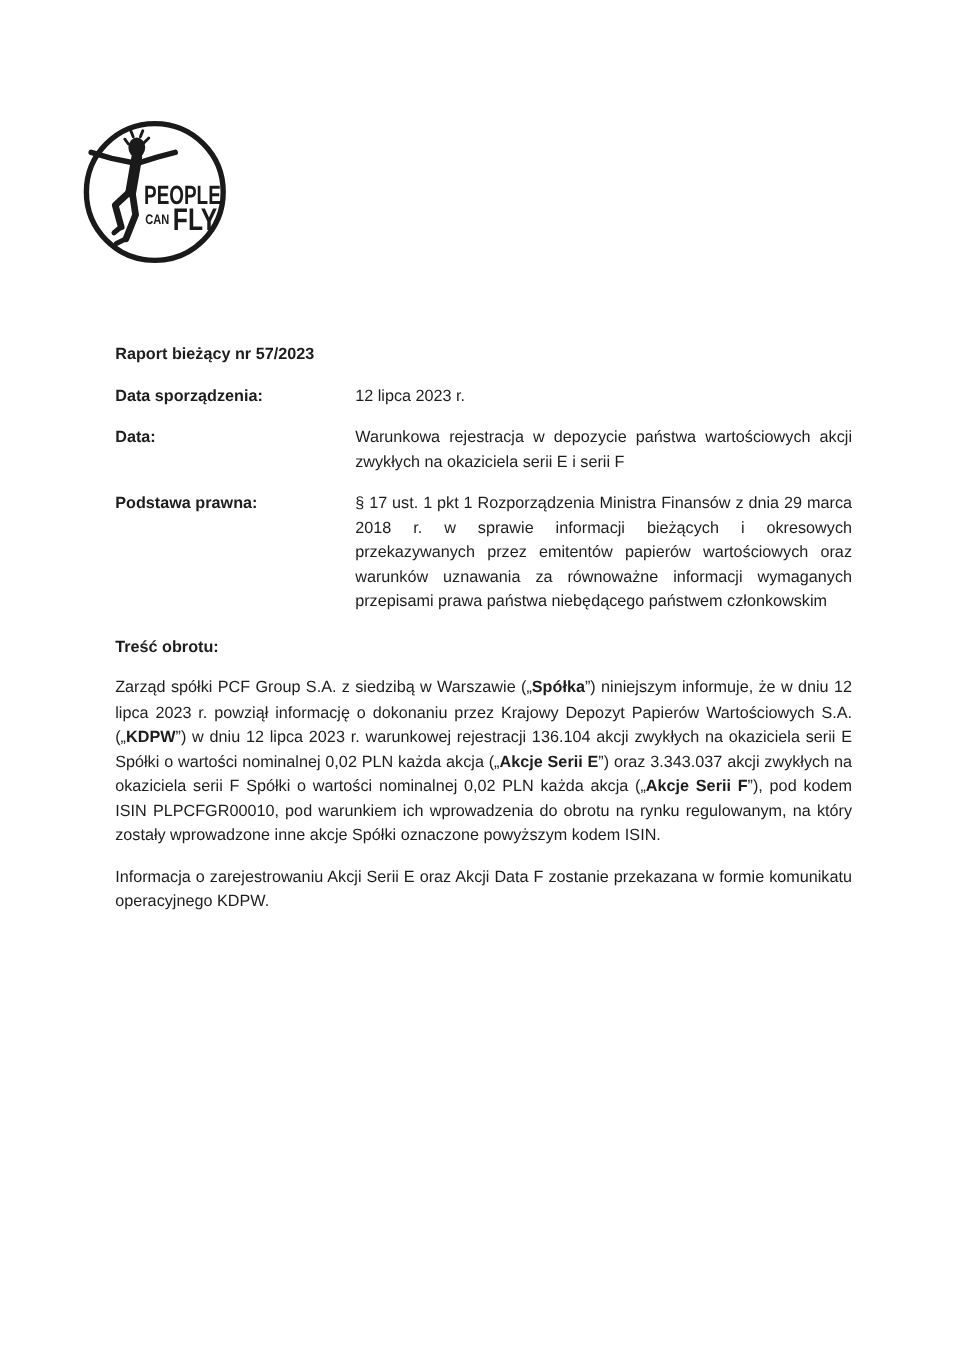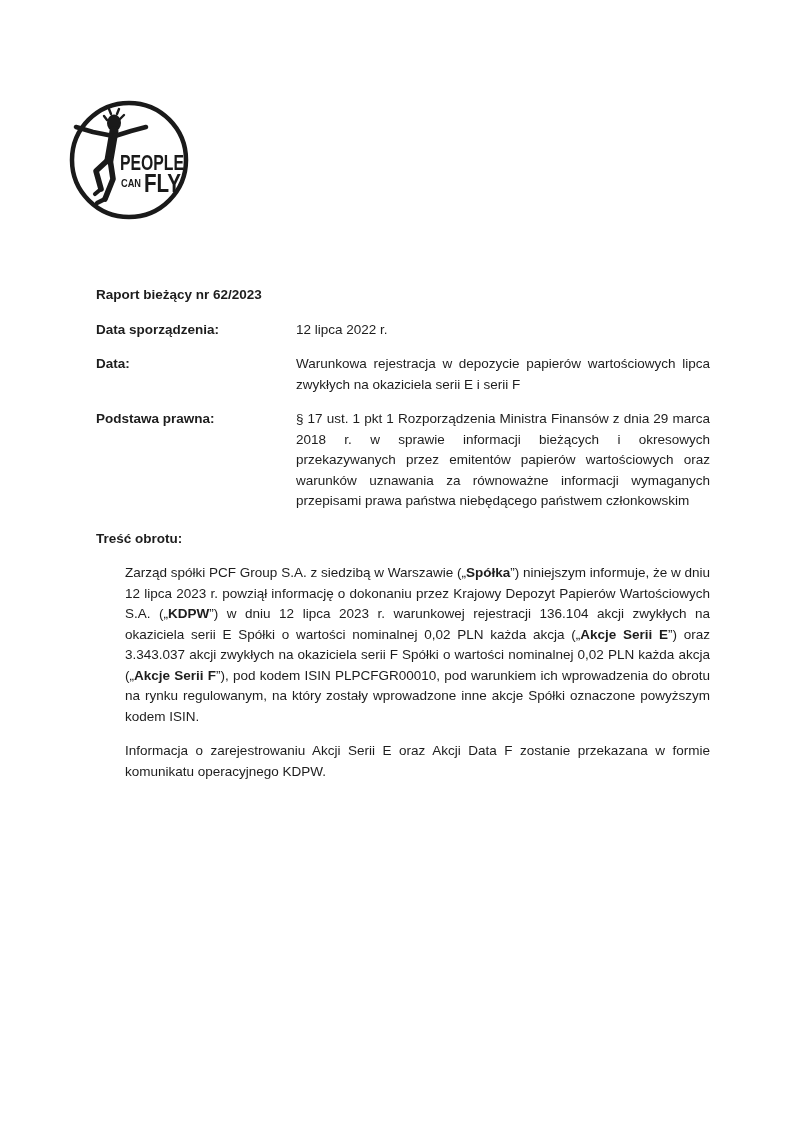--- a/index.html
+++ b/index.html
@@ -27,21 +27,21 @@
     position: absolute;
     top: 285px;
     left: 96px;
     width: 614px;
   }
   .doc-title { font-weight: 700; }
   .meta-row { display: flex; margin-top: 14px; }
   .meta-label { flex: 0 0 200px; font-weight: 700; }
   .meta-value { flex: 1 1 auto; text-align: justify; }
   .section-heading { font-weight: 700; margin-top: 17px; }
-  .para { text-align: justify; margin-top: 14px; margin-left: 29px; }
+  .para { text-align: justify; margin-top: 14px; }
   .para .bold { font-weight: 700; }
 </style>
 </head>
 <body>
 
 <div class="page">
 
   <div class="logo">
     <svg viewBox="0 0 122 122" xmlns="http://www.w3.org/2000/svg">
       <circle cx="61" cy="61" r="57" fill="none" stroke="#1a1a1a" stroke-width="4.5"></circle>
@@ -59,30 +59,30 @@
       <g fill="#1a1a1a" font-family="Liberation Sans, sans-serif" font-weight="bold">
         <text x="52" y="71" font-size="22" textLength="64" lengthAdjust="spacingAndGlyphs">PEOPLE</text>
         <text x="53" y="88" font-size="11.5" textLength="20" lengthAdjust="spacingAndGlyphs">CAN</text>
         <text x="76" y="93" font-size="26" textLength="37" lengthAdjust="spacingAndGlyphs">FLY</text>
       </g>
     </svg>
   </div>
 
   <div class="content">
 
-    <div class="doc-title">Raport bieżący nr 62/2023</div>
+    <div class="doc-title">Raport bieżący nr 57/2023</div>
 
     <div class="meta-row">
       <div class="meta-label">Data sporządzenia:</div>
-      <div class="meta-value">12 lipca 2022 r.</div>
+      <div class="meta-value">12 lipca 2023 r.</div>
     </div>
 
     <div class="meta-row">
       <div class="meta-label">Data:</div>
-      <div class="meta-value">Warunkowa rejestracja w depozycie papierów wartościowych lipca zwykłych na okaziciela serii E i serii F</div>
+      <div class="meta-value">Warunkowa rejestracja w depozycie państwa wartościowych akcji zwykłych na okaziciela serii E i serii F</div>
     </div>
 
     <div class="meta-row">
       <div class="meta-label">Podstawa prawna:</div>
       <div class="meta-value">§ 17 ust. 1 pkt 1 Rozporządzenia Ministra Finansów z dnia 29 marca 2018 r. w sprawie informacji bieżących i okresowych przekazywanych przez emitentów papierów wartościowych oraz warunków uznawania za równoważne informacji wymaganych przepisami prawa państwa niebędącego państwem członkowskim</div>
     </div>
 
     <div class="section-heading">Treść obrotu:</div>
 
     <p class="para"><span>Zarząd spółki PCF Group S.A. z siedzibą w Warszawie („</span><span class="bold">Spółka</span><span>”) niniejszym informuje, że w dniu 12 lipca 2023 r. powziął informację o dokonaniu przez Krajowy Depozyt Papierów Wartościowych S.A. („</span><span class="bold">KDPW</span><span>”) w dniu 12 lipca 2023 r. warunkowej rejestracji 136.104 akcji zwykłych na okaziciela serii E Spółki o wartości nominalnej 0,02 PLN każda akcja („</span><span class="bold">Akcje Serii E</span><span>”) oraz 3.343.037 akcji zwykłych na okaziciela serii F Spółki o wartości nominalnej 0,02 PLN każda akcja („</span><span class="bold">Akcje Serii F</span><span>”), pod kodem ISIN PLPCFGR00010, pod warunkiem ich wprowadzenia do obrotu na rynku regulowanym, na który zostały wprowadzone inne akcje Spółki oznaczone powyższym kodem ISIN.</span></p>

